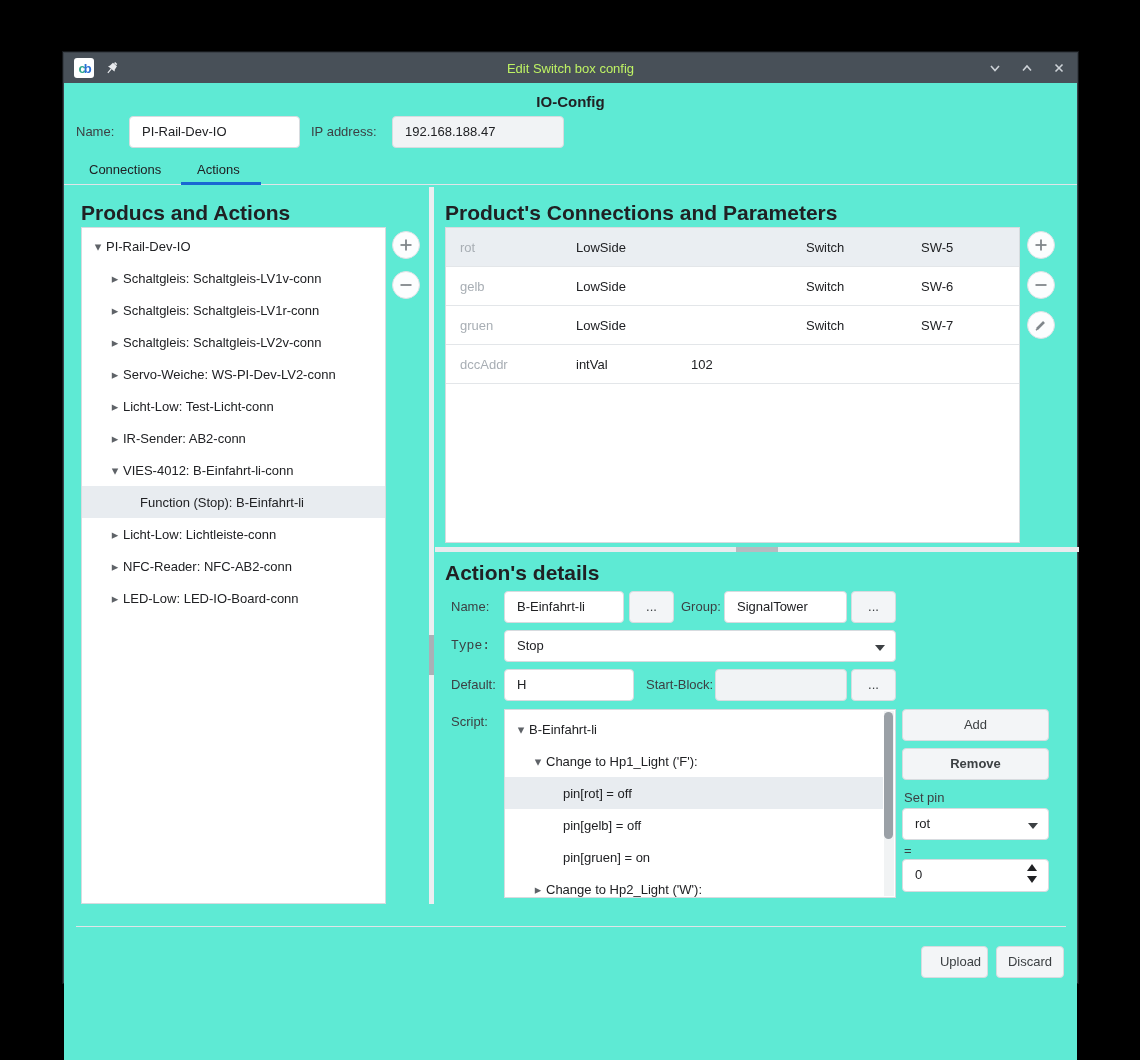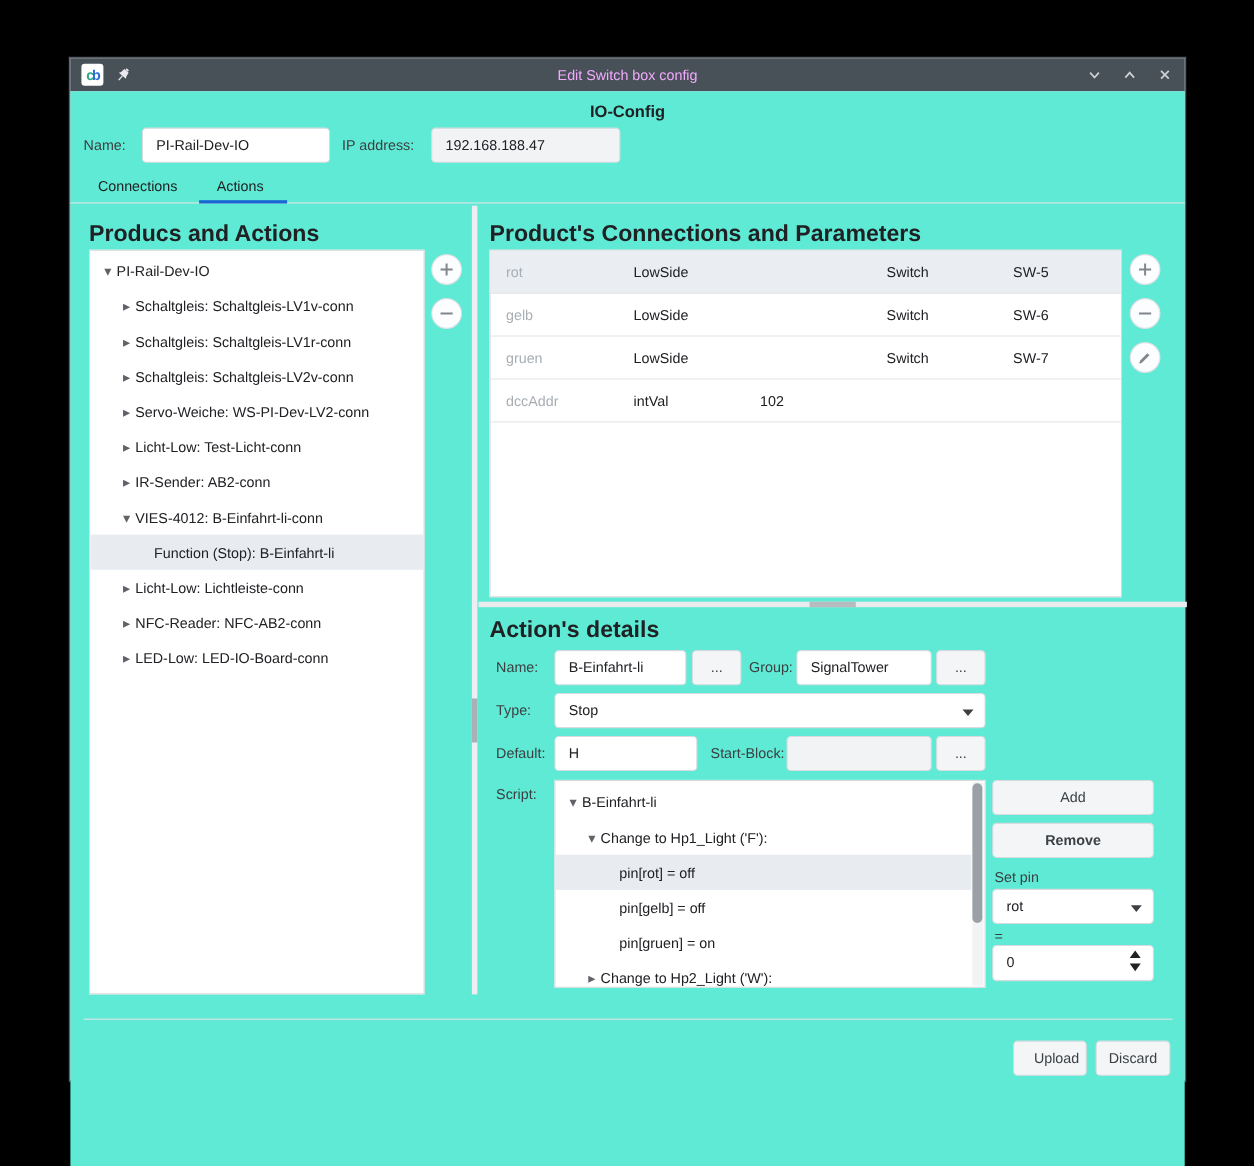--- a/index.html
+++ b/index.html
@@ -7,21 +7,21 @@
   .stage { position:relative; width:1140px; height:1060px; background:#000; }
 
   .window { position:absolute; left:63px; top:52px; width:1015px; height:931px; background:#fff; border:1px solid #3a4047; box-shadow:0 0 0 1px #15181b; }
 
   
   .titlebar { position:relative; height:30px; background:#485058; display:flex; align-items:center; padding:0 10px; }
   .app-icon { width:20px; height:20px; background:#fff; border-radius:3px; display:flex; align-items:center; justify-content:center; font-weight:bold; font-size:13px; letter-spacing:-2px; }
   .app-icon .c1 { color:#2fa88f; }
   .app-icon .c2 { color:#2b6fd4; }
   .pin-icon { margin-left:10px; width:16px; height:16px; }
-  .win-title { position:absolute; left:0; right:0; text-align:center; color:#f0abfc; font-size:13px; pointer-events:none; }
+  .win-title { position:absolute; left:0; right:0; text-align:center; color:#bef264; font-size:13px; pointer-events:none; }
   .win-controls { margin-left:auto; display:flex; align-items:center; gap:16px; z-index:2; }
   .win-btn { width:16px; height:16px; display:flex; align-items:center; justify-content:center; }
   .win-btn svg { stroke:#cdd2d7; stroke-width:1.6; fill:none; }
 
   .win-body { position:relative; width:100%; height:1020px; background:#5eead4; font-size:13px; color:#3c4043; }
 
   
   .io-title { position:absolute; top:10px; left:0; right:0; text-align:center; font-size:15px; font-weight:bold; color:#202124; }
   .lbl { position:absolute; height:32px; line-height:32px; color:#3c4043; }
   .field { position:absolute; height:32px; line-height:30px; border:1px solid #d7dbdf; border-radius:4px; background:#fff; padding:0 12px; color:#202124; }
@@ -254,21 +254,21 @@
 
       <div class="sec-head" style="left:381px; top:478px;">Action's details</div>
 
       <div class="lbl" style="left:387px; top:508px;">Name:</div>
       <div class="field" style="left:440px; top:508px; width:120px;">B-Einfahrt-li</div>
       <div class="btn" style="left:565px; top:508px; width:45px;">...</div>
       <div class="lbl" style="left:617px; top:508px;">Group:</div>
       <div class="field" style="left:660px; top:508px; width:123px;">SignalTower</div>
       <div class="btn" style="left:787px; top:508px; width:45px;">...</div>
 
-      <div class="lbl" style="left:387px; top:547px;">Type:</div>
+      <div class="lbl" style="left:387px; top:547px;font-family:Liberation Mono, monospace;">Type:</div>
       <div class="select" style="left:440px; top:547px; width:392px;">
         <span>Stop</span>
         <span class="caret"></span>
       </div>
 
       <div class="lbl" style="left:387px; top:586px;">Default:</div>
       <div class="field" style="left:440px; top:586px; width:130px;">H</div>
       <div class="lbl" style="left:582px; top:586px;">Start-Block:</div>
       <div class="field gray" style="left:651px; top:586px; width:132px;"></div>
       <div class="btn" style="left:787px; top:586px; width:45px;">...</div>

